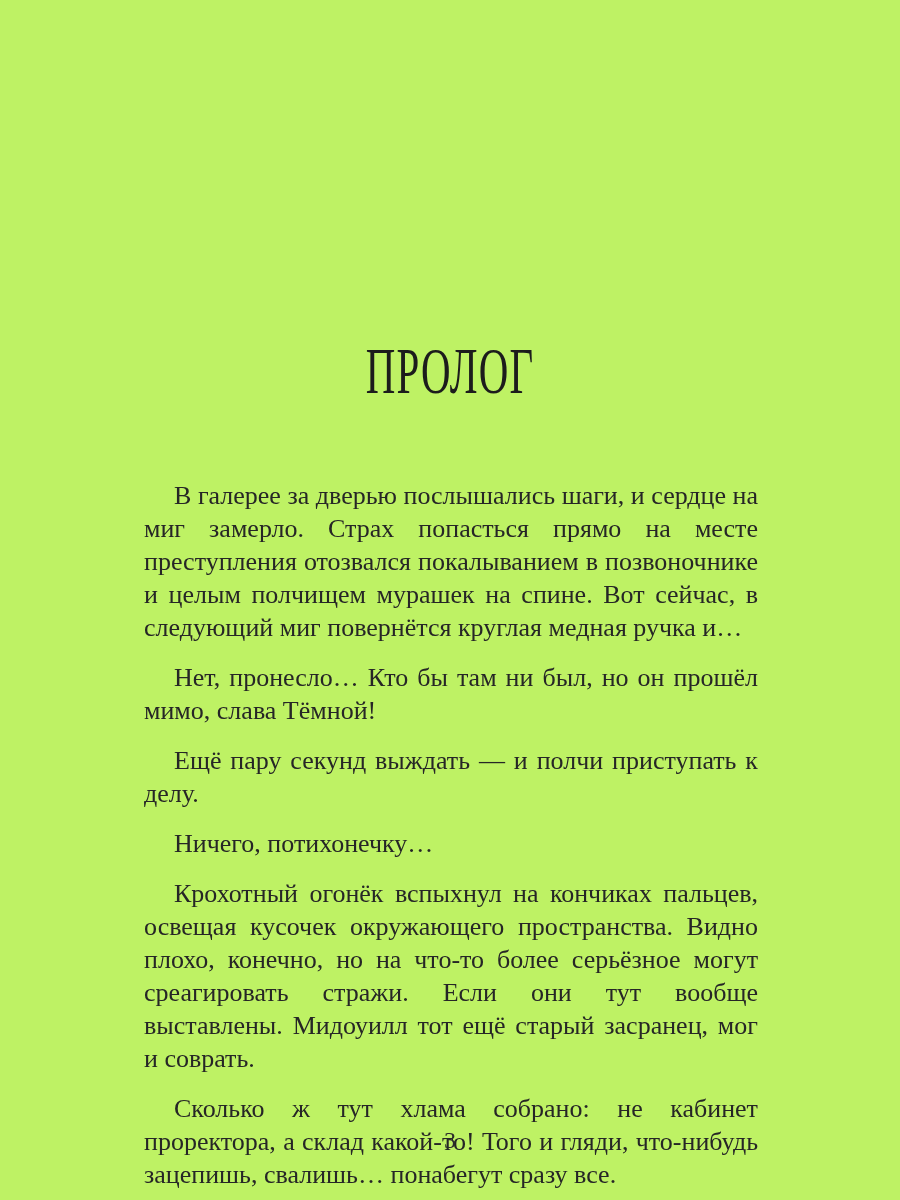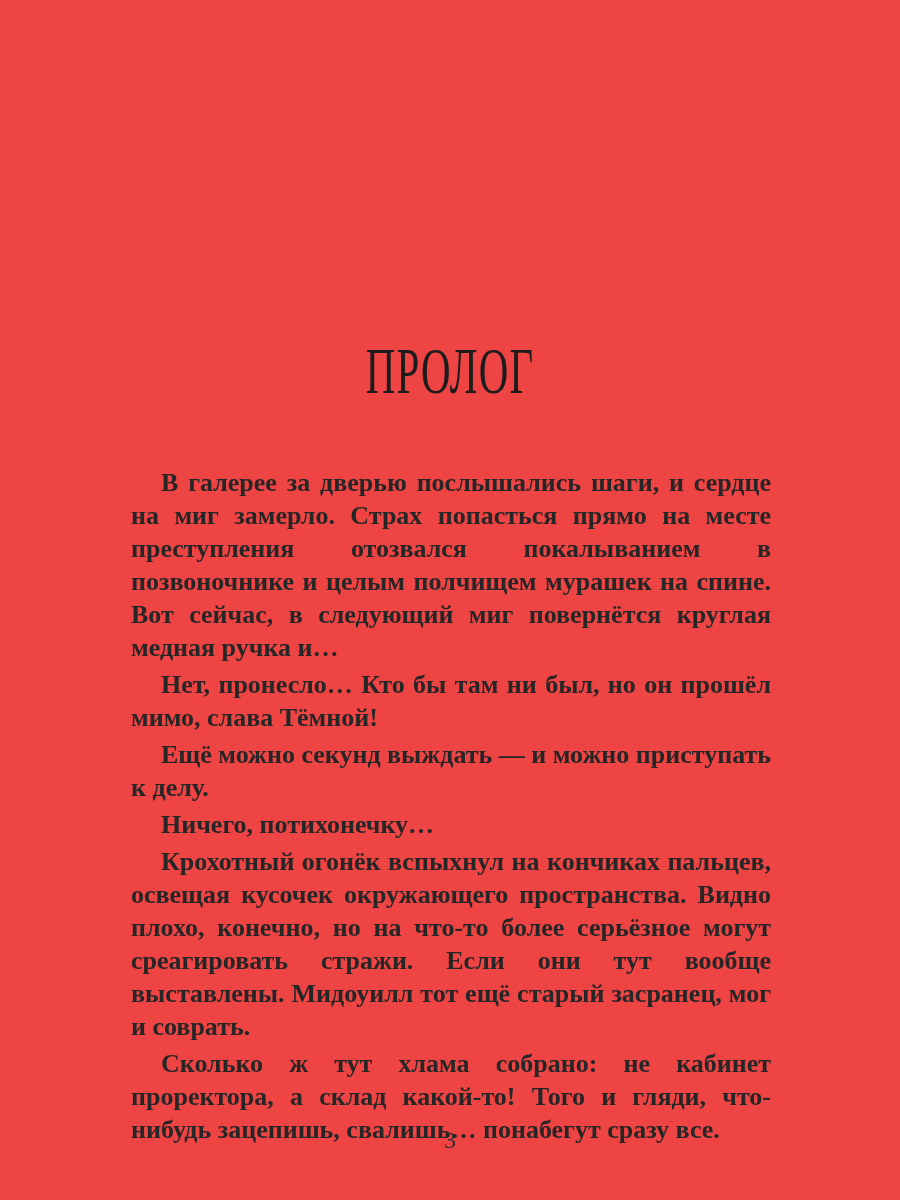--- a/index.html
+++ b/index.html
@@ -4,21 +4,21 @@
 <style>
   html, body {
     margin: 0;
     padding: 0;
     background: #ffffff;
   }
   .page {
     position: relative;
     width: 900px;
     height: 1200px;
-    background: #ef4444;
+    background: #bef264;
     overflow: hidden;
     font-family: "Liberation Serif", "DejaVu Serif", serif;
     color: #262626;
   }
   .chapter-title {
     position: absolute;
     top: 338px;
     left: 0;
     right: 0;
     margin: 0;
@@ -38,23 +38,22 @@
     top: 462px;
     left: 127px;
     width: 648px;
     font-size: 26px;
     line-height: 33px;
     text-align: justify;
     hyphens: manual;
     -webkit-hyphens: manual;
   }
   .body-text p {
-    margin: 4px;
+    margin: 17px;
     text-indent: 30px;
-    font-weight: bold;
   }
   .page-number {
     position: absolute;
     top: 1126px;
     left: 0;
     right: 0;
     text-align: center;
     font-size: 24px;
     line-height: 28px;
     color: #2b2b2b;
@@ -62,20 +61,20 @@
 </style>
 </head>
 <body>
 
 <div class="page">
   <h1 class="chapter-title">ПРОЛОГ</h1>
 
   <div class="body-text" lang="ru">
       <p>В галерее за дверью послышались шаги, и сердце на миг замерло. Страх попасться прямо на месте преступления отозвался покалыванием в позвоночнике и целым полчи­щем мурашек на спине. Вот сейчас, в следующий миг по­вернётся круглая медная ручка и…</p>
       <p>Нет, пронесло… Кто бы там ни был, но он прошёл мимо, слава Тёмной!</p>
-      <p>Ещё можно секунд выждать — и можно приступать к делу.</p>
+      <p>Ещё пару секунд выждать — и полчи приступать к делу.</p>
       <p>Ничего, потихонечку…</p>
       <p>Крохотный огонёк вспыхнул на кончиках пальцев, осве­щая кусочек окружающего пространства. Видно плохо, конечно, но на что-то более серьёзное могут среагировать стражи. Если они тут вообще выставлены. Мидоуилл тот ещё старый засранец, мог и соврать.</p>
       <p>Сколько ж тут хлама собрано: не кабинет проректора, а склад какой-то! Того и гляди, что-нибудь зацепишь, сва­лишь… понабегут сразу все.</p>
     </div>
 
   <div class="page-number">3</div>
 </div>
 
 </body></html>

